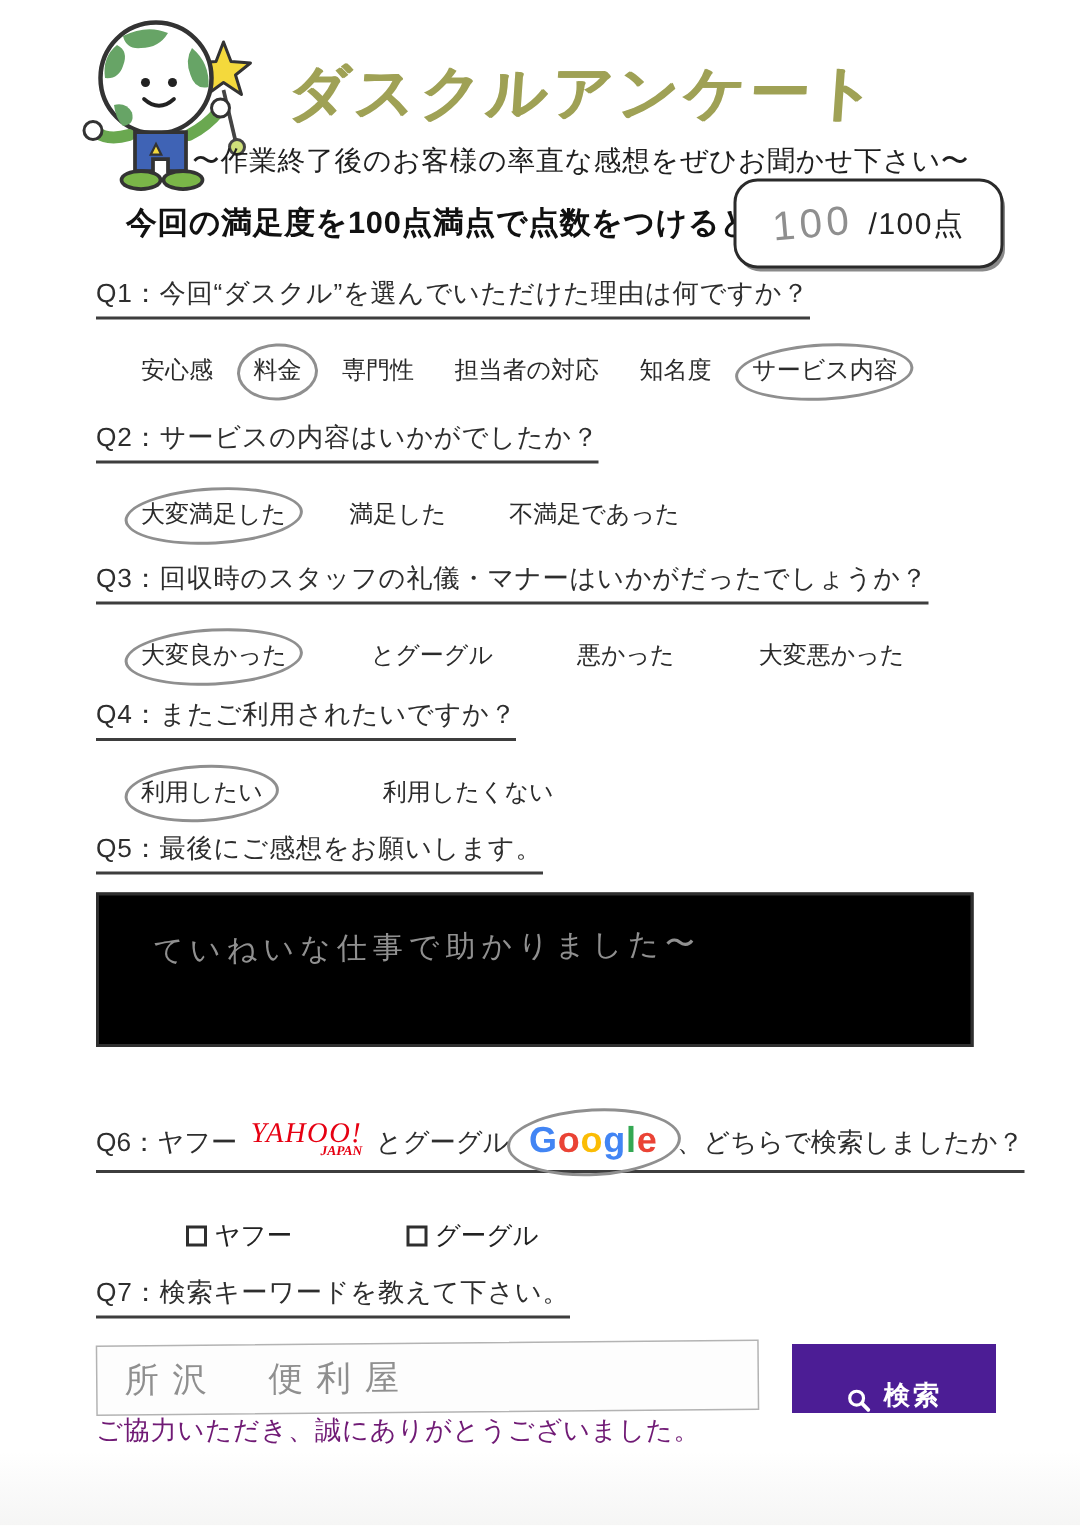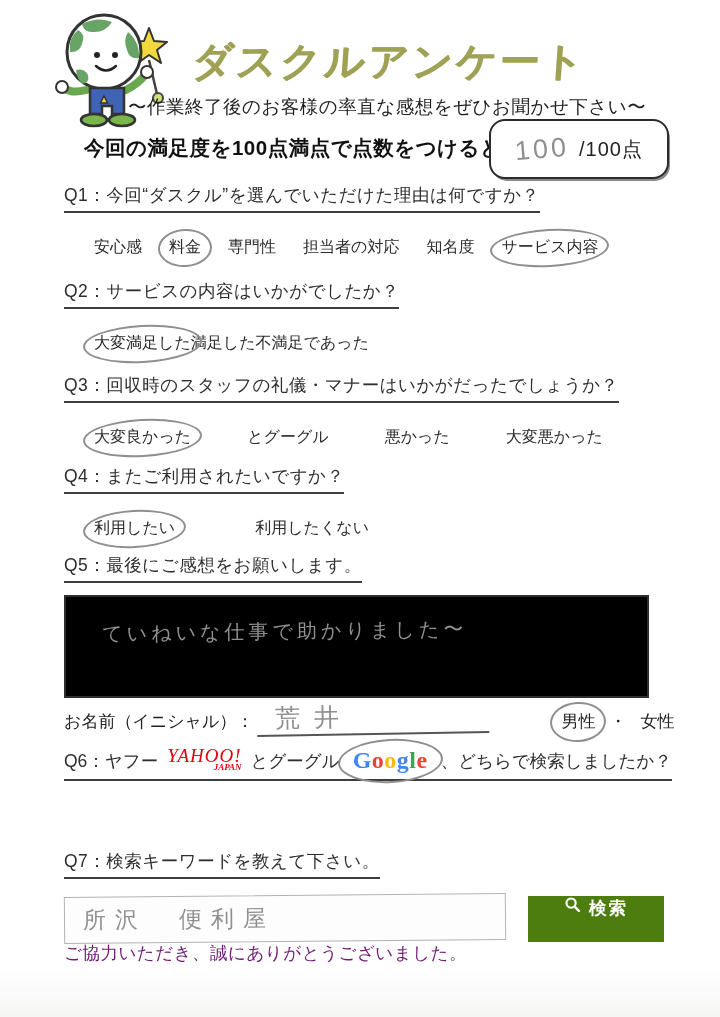--- a/index.html
+++ b/index.html
@@ -48,21 +48,21 @@
 
   
   .q { position:absolute; left:64px; width:600px; }
   .q-heading {
     display:inline-block; font-size:17.5px; color:#2e2e2e; letter-spacing:0.5px;
     border-bottom:2px solid #3d3d3d; padding-bottom:4px; white-space:nowrap;
   }
   .opt-row { display:flex; align-items:center; margin-top:24px; padding-left:30px; }
   .opt { font-size:16px; color:#2b2b2b; white-space:nowrap;font-family:Liberation Mono, monospace; }
   .gap-q1 { gap:27px; }
-  .gap-q2 { }
+  .gap-q2 { gap:42px; }
   .gap-q3 { gap:56px; }
   .gap-q4 { gap:80px; }
 
   
   .circled { position:relative; }
   .circled::after {
     content:""; position:absolute; left:-11px; right:-11px; top:-8px; bottom:-9px;
     border:2px solid #8f8f8f; border-radius:50%;
     transform:rotate(-3deg); pointer-events:none;
   }
@@ -98,41 +98,41 @@
   .yahoo-logo { display:inline-block; line-height:1; transform:translateY(-2px); }
   .yahoo-main {
     display:block; font-family:"Liberation Serif", serif; font-style:italic;
     font-weight:normal; font-size:19px; color:#e60012; letter-spacing:1px;
   }
   .yahoo-sub {
     display:block; font-family:"Liberation Serif", serif; font-style:italic;
     font-weight:bold; font-size:9px; color:#e60012; text-align:right; margin-top:-2px;
   }
   .google-logo {
-    font-family:Liberation Serif, serif; font-size:24px; font-weight:bold;
+    font-family:Liberation Sans, sans-serif; font-size:24px; font-weight:bold;
     letter-spacing:0.5px; padding:0 4px;text-align:right;
   }
   .g-blue   { color:#4285f4; }
   .g-red    { color:#ea4335; }
   .g-yellow { color:#fbbc05; }
   .g-green  { color:#34a853; }
   .cbx-row { display:flex; gap:76px; margin-top:30px; padding-left:60px; }
   .cbx { display:flex; align-items:center; gap:5px; font-size:17px; color:#222; }
   .cbx .box { width:14px; height:14px; border:2px solid #2e2e2e; background:#fff; }
 
   
   .q7-row { display:flex; align-items:center; margin-top:16px; }
   .kw-input {
     width:446px; height:47px; border:1.5px solid #b3b3b3; background:#fdfdfd;
     font-size:23px; color:#8f8f8f; padding:7px 0 0 18px; letter-spacing:9px;
     transform:rotate(-0.5deg); white-space:nowrap;
   }
   .search-btn {
-    width:137px; height:46px; margin-left:22px; background:#4d7c0f;
-    color:#fff; display:flex; align-items:flex-start; justify-content:center; gap:8px;
+    width:137px; height:46px; margin-left:22px; background:#4c1d95;
+    color:#fff; display:flex; align-items:flex-end; justify-content:center; gap:8px;
     font-size:17.5px; font-weight:bold; letter-spacing:2px; cursor:pointer;
   }
 
   
   .footer-thanks {
     position:absolute; left:64px; top:941px;
     font-size:17.5px; color:#701a75; letter-spacing:0.5px;
   }
 
   
@@ -225,40 +225,41 @@
     </div>
   </div>
 
   <div class="q" id="sec-q5">
     <div class="q-heading">Q5：最後にご感想をお願いします。</div>
     <div class="comment-box">
       <div class="comment-hand">ていねいな仕事で助かりました〜</div>
     </div>
   </div>
 
-  <div class="name-row">
-    <span class="name-label">お名前（イニシャル）：</span>
-    <span class="name-line">荒井</span>
-    <span class="gender-group">
-      <span class="gender-opt circled">男性</span>
-      <span class="gender-sep">・</span>
-      <span class="gender-opt">女性</span>
-    </span>
-  </div>
 
   <div class="q" id="sec-q6">
     <div class="q6-heading-row">
       <span class="q6-text">Q6：ヤフー</span>
       <span class="yahoo-logo">
         <span class="yahoo-main">YAHOO!</span>
         <span class="yahoo-sub">JAPAN</span>
       </span>
       <span class="q6-text">とグーグル</span>
       <span class="google-logo circled"><span class="g-blue">G</span><span class="g-red">o</span><span class="g-yellow">o</span><span class="g-blue">g</span><span class="g-green">l</span><span class="g-red">e</span></span>
       <span class="q6-text">、どちらで検索しましたか？</span>
+    </div>
+    <div class="cbx-row">
+      <span class="cbx">
+        <span class="box"></span>
+        <span>ヤフー</span>
+      </span>
+      <span class="cbx">
+        <span class="box"></span>
+        <span>グーグル</span>
+      </span>
     </div>
   </div>
 
   <div class="q" id="sec-q7">
     <div class="q-heading">Q7：検索キーワードを教えて下さい。</div>
     <div class="q7-row">
       <div class="kw-input">所沢　便利屋</div>
       <div class="search-btn">
         <svg width="17" height="17" viewBox="0 0 24 24">
           <circle cx="10" cy="10" r="6.5" fill="none" stroke="#ffffff" stroke-width="3"></circle>

